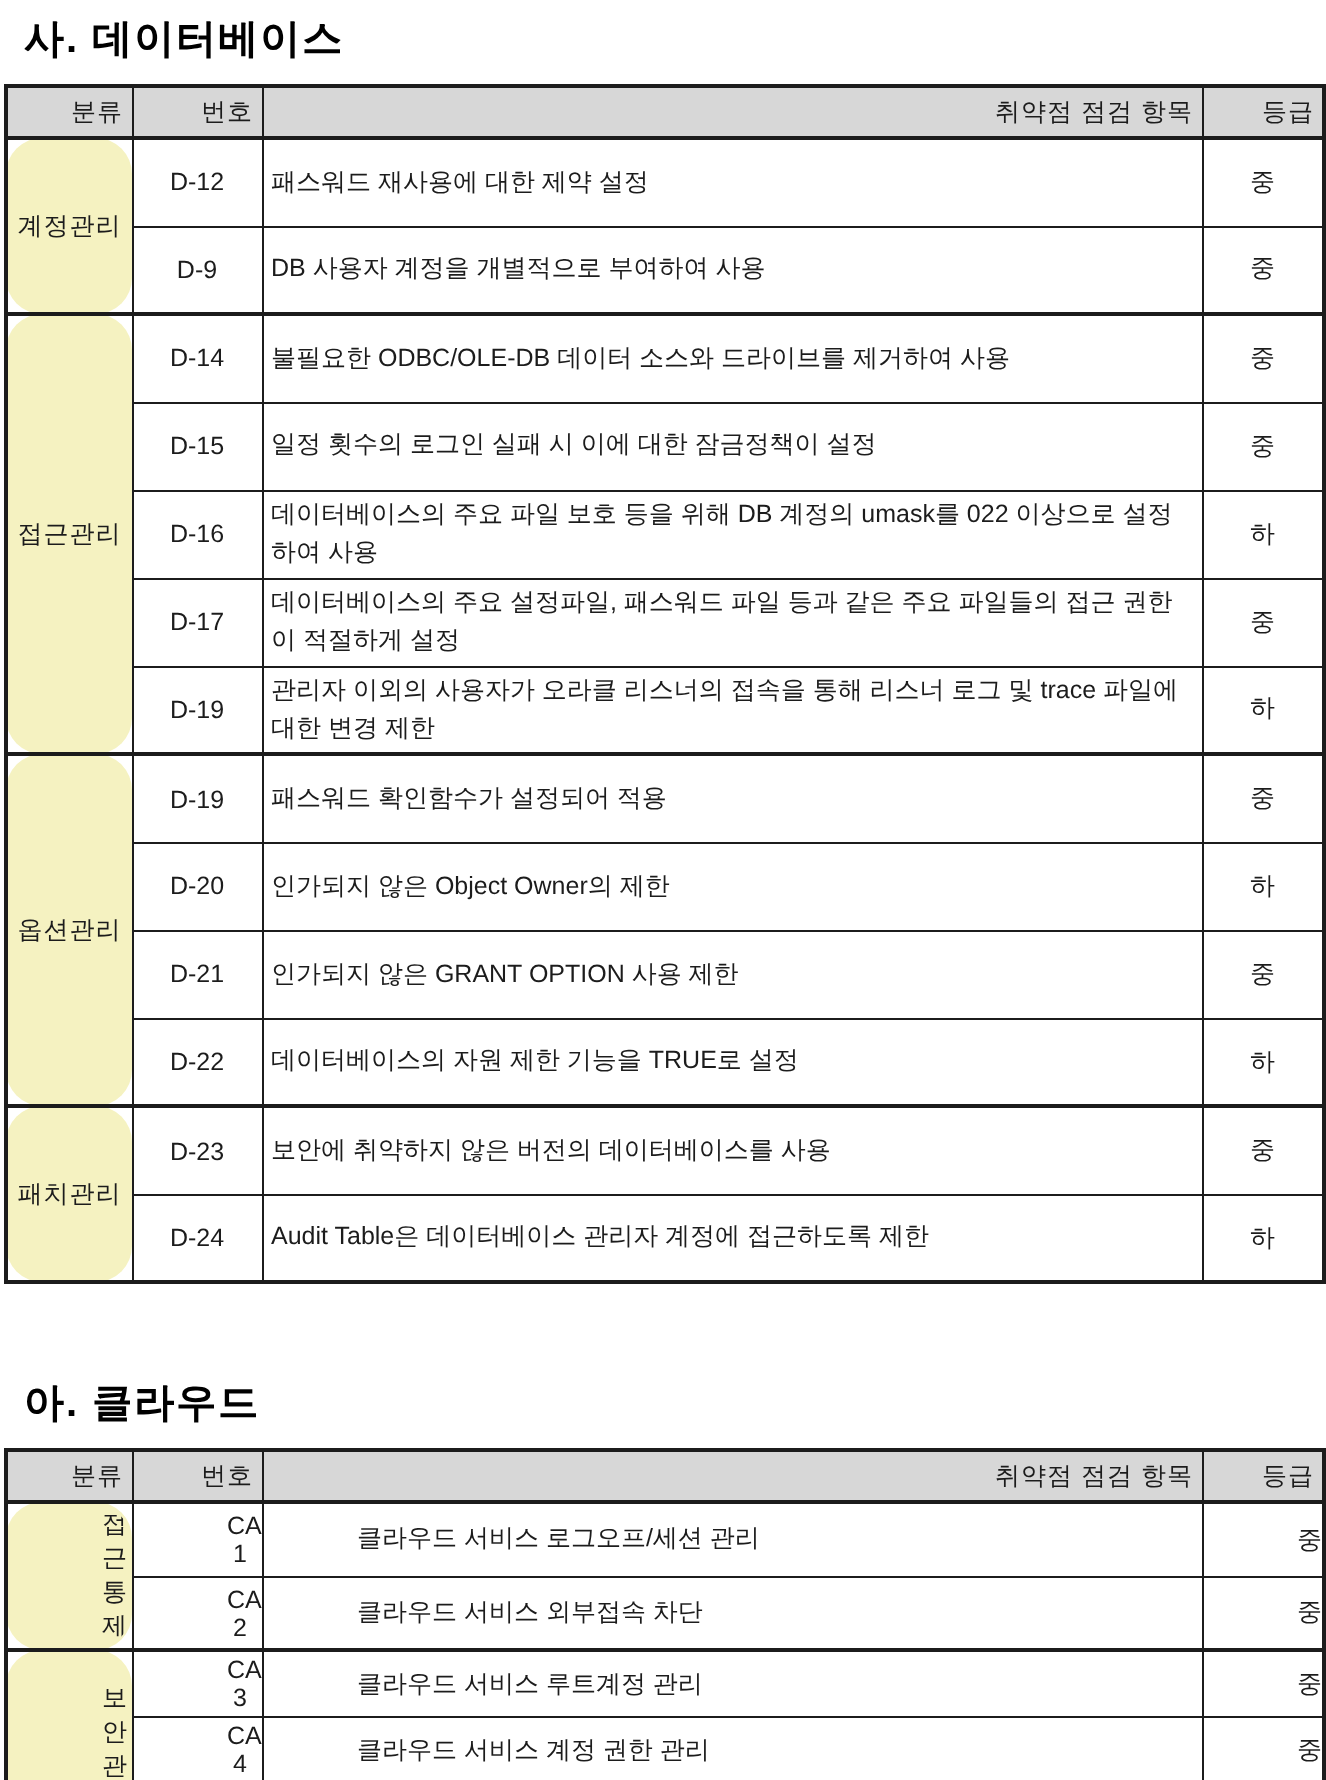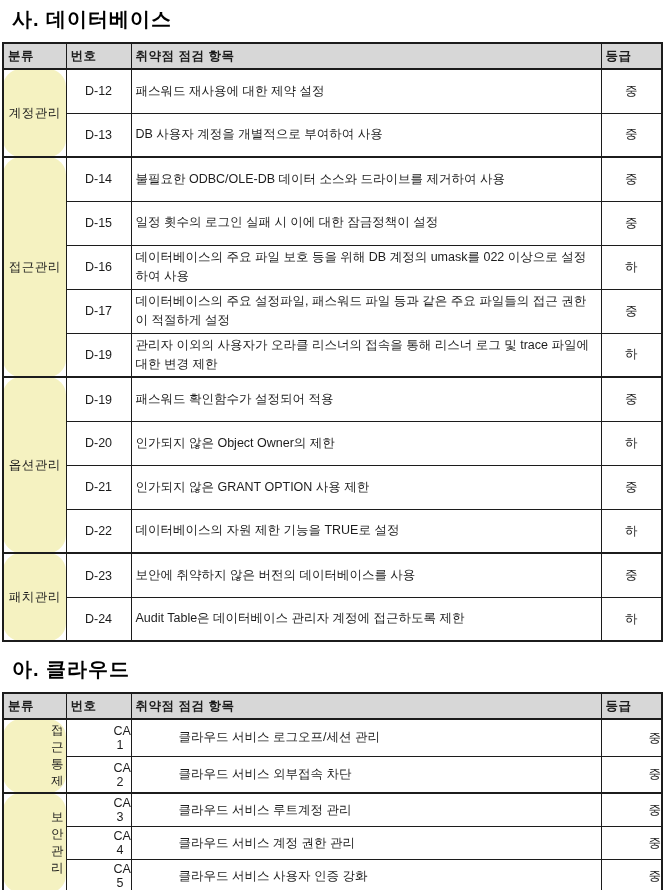--- a/index.html
+++ b/index.html
@@ -23,40 +23,40 @@
   }
   .section-title {
     font-family: Liberation Sans, sans-serif;
     font-weight: bold;
     font-size: 20px;
     letter-spacing: 1px;
     margin: 4px 0 9px 10px;
     color: #000;
   }
   .section-cloud .section-title {
-    margin-top: 14px;
+    margin-top: 46px;
   }
   table.check-table {
     border-collapse: collapse;
     table-layout: fixed;
     width: 659px;
     border: 2px solid var(--border);
   }
   table.check-table th,
   table.check-table td {
     border: 1px solid var(--border);
     font-size: 12.5px;
     padding: 2px 4px;
     overflow: hidden;
   }
   table.check-table th {
     background: var(--header-bg);
-    font-weight: bold;
+    font-weight: normal;
     height: 26px;
-    text-align: left;
+    text-align: right;
     letter-spacing: 0.5px;
   }
   td.cat {
     background: var(--category-bg);
     text-align: center;
     letter-spacing: 0.5px;
     border-radius: 18px;
   }
   td.num { text-align: center; }
   td.grade { text-align: center; }
@@ -93,21 +93,21 @@
         </tr>
       </thead>
       <tbody>
           <tr class="group-start">
             <td class="cat" rowspan="2">계정관리</td>
             <td class="num">D-12</td>
             <td class="item">패스워드 재사용에 대한 제약 설정</td>
             <td class="grade">중</td>
           </tr>
           <tr>
-            <td class="num">D-13</td>
+            <td class="num">D-9</td>
             <td class="item">DB 사용자 계정을 개별적으로 부여하여 사용</td>
             <td class="grade">중</td>
           </tr>
           <tr class="group-start">
             <td class="cat" rowspan="5">접근관리</td>
             <td class="num">D-14</td>
             <td class="item">불필요한 ODBC/OLE-DB 데이터 소스와 드라이브를 제거하여 사용</td>
             <td class="grade">중</td>
           </tr>
           <tr>

